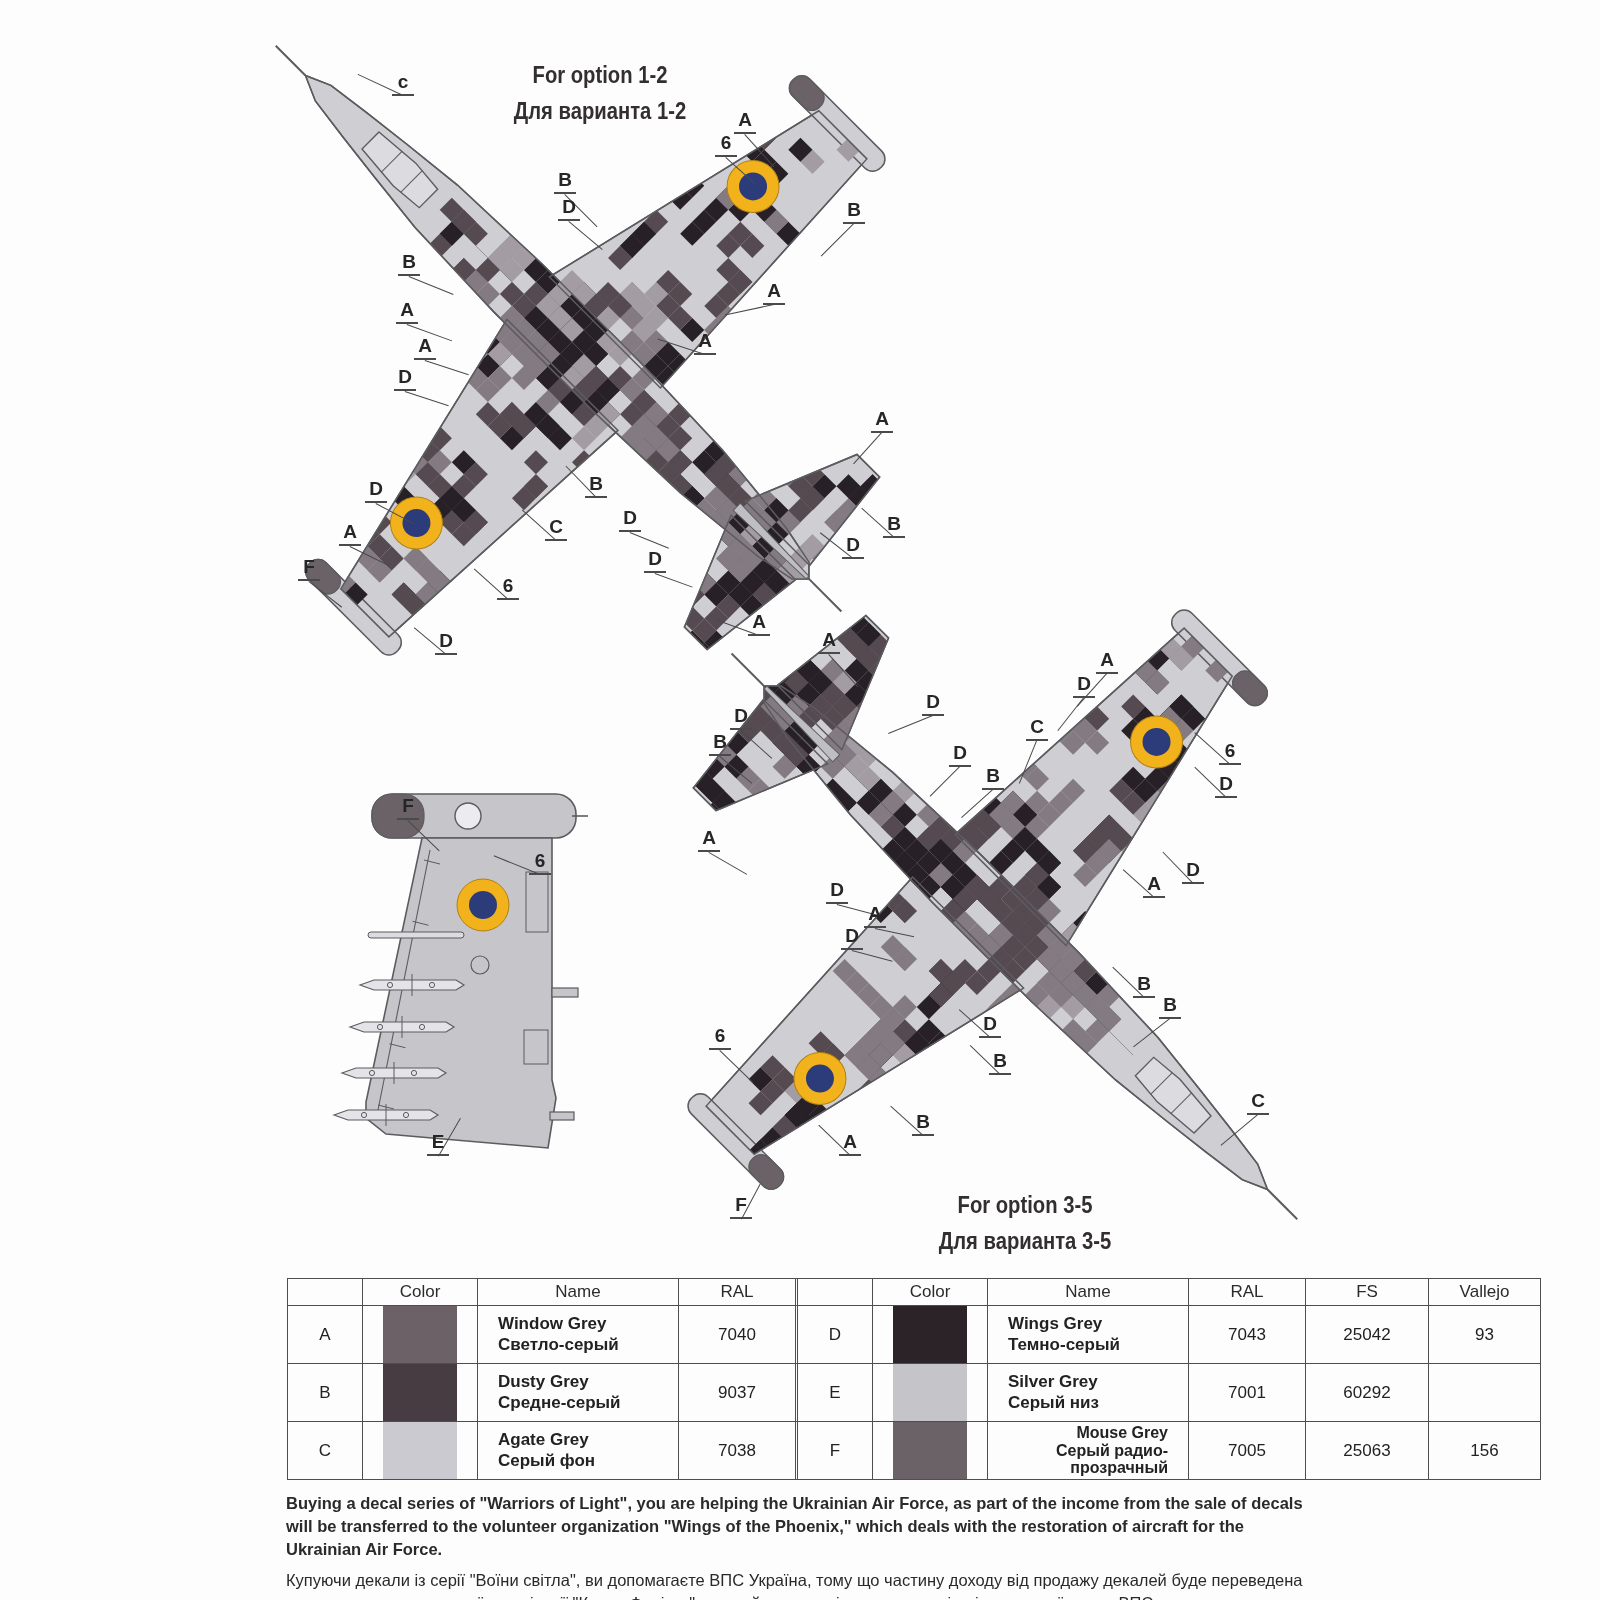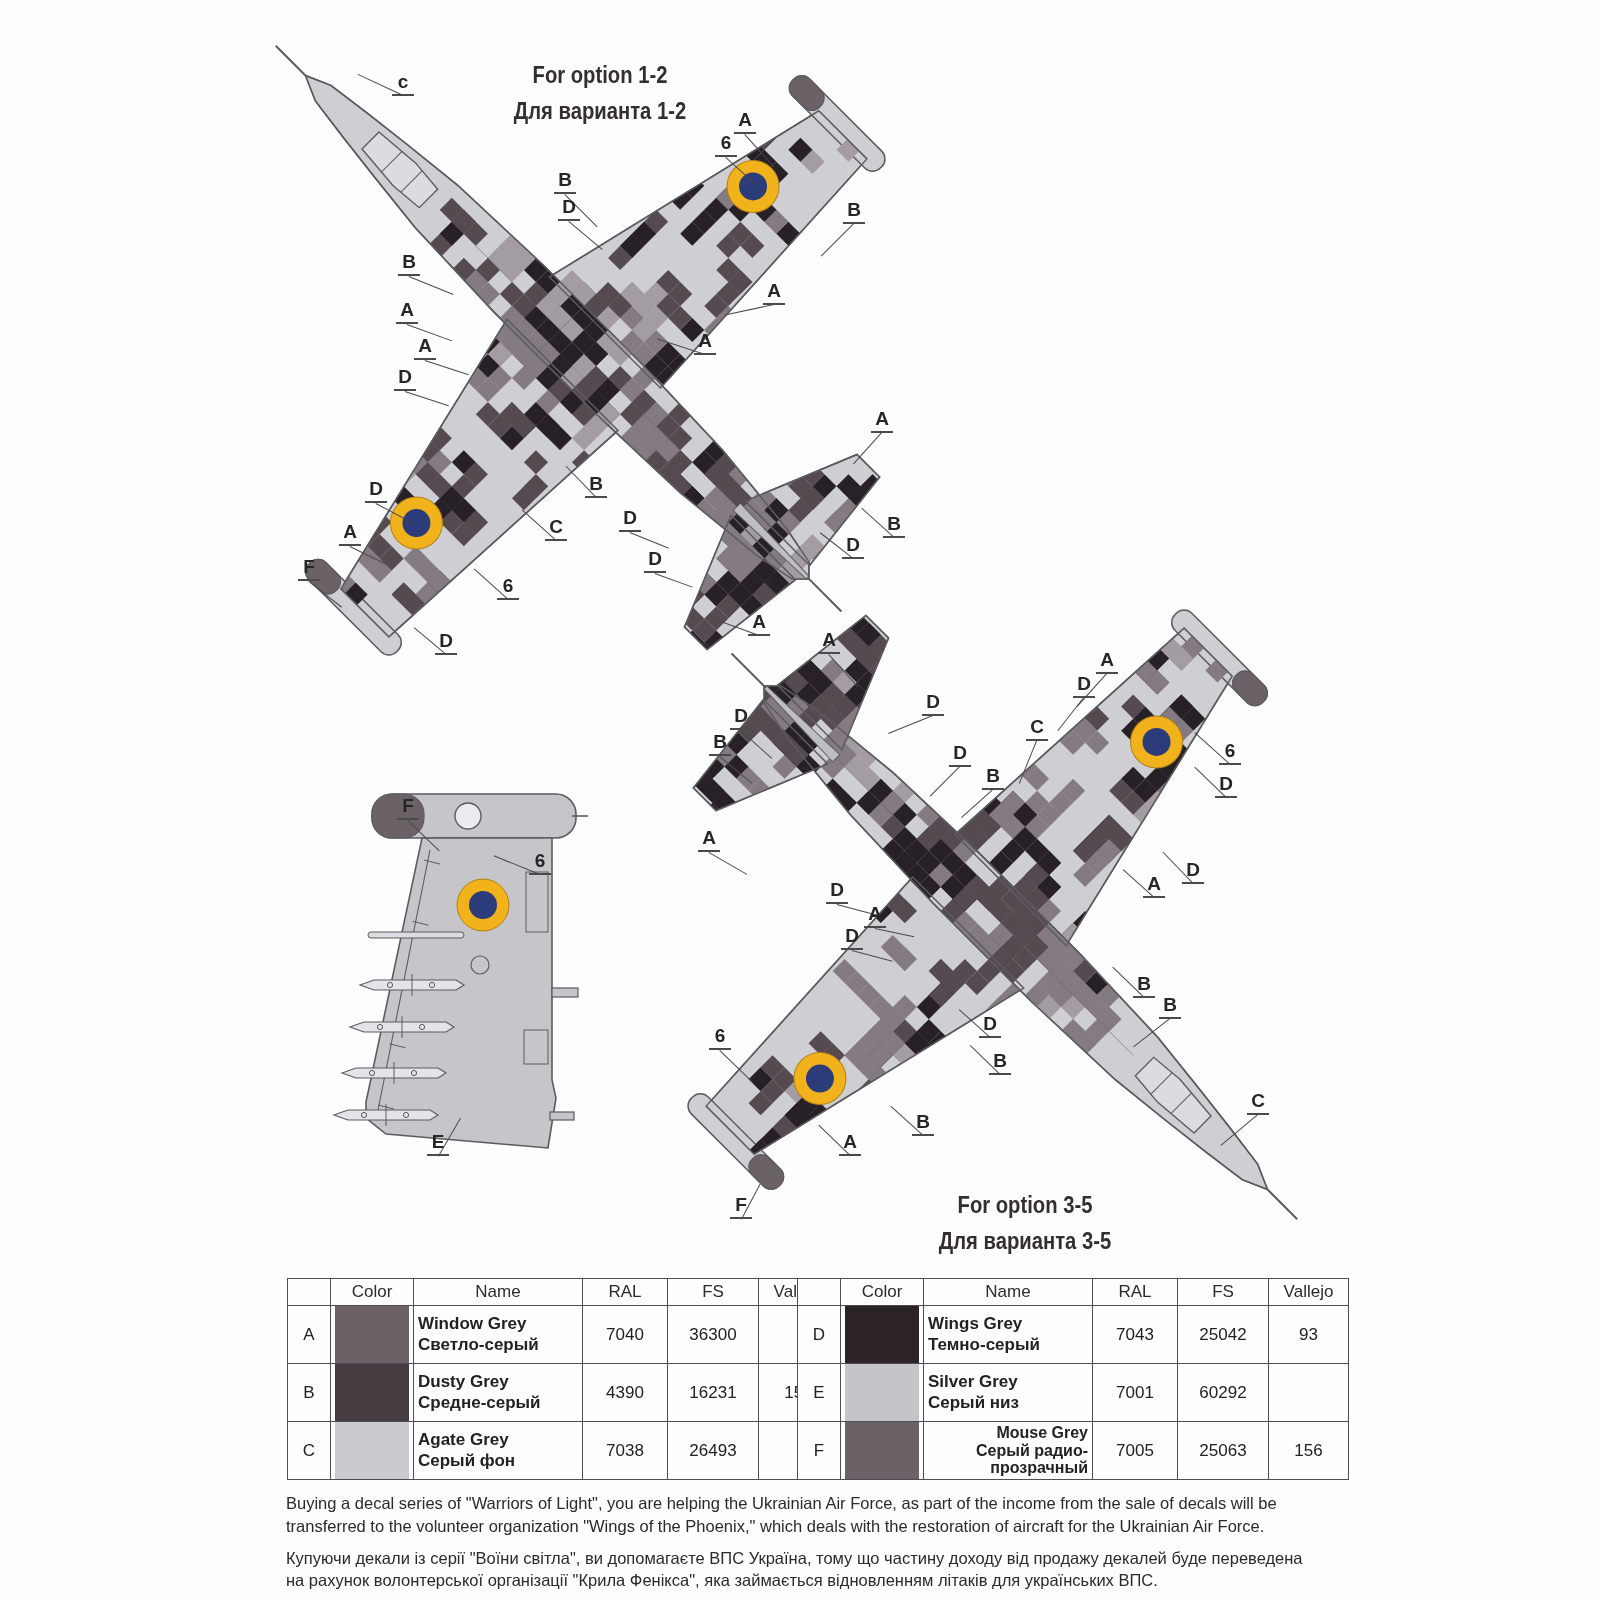--- a/index.html
+++ b/index.html
@@ -26,32 +26,32 @@
     position:absolute;left:50%;top:100%;height:0;border-top:1.6px solid #4a4a4a;
     transform-origin:0 0;
   }
   .ctables{position:absolute;top:1278px;left:0;width:1600px;}
   table.ctab{
     position:absolute;border-collapse:collapse;table-layout:fixed;
     font-size:17px;background:#fdfdfd;
   }
   #tabL{left:287px;width:497px;}
   #tabR{left:797px;width:497px;}
-  table.ctab th,table.ctab td{border:1.6px solid #4e4e52;padding:0 4px;overflow:hidden;}
+  table.ctab th,table.ctab td{border:1.6px solid #4e4e52;padding:0 20px;overflow:hidden;}
   table.ctab th{font-weight:400;font-size:17px;height:26px;color:#2b2b2b;}
   table.ctab td{height:57px;}
   td.key{text-align:center;font-size:17px;width:34px;padding:0;}
   td.sw{padding:0;width:74px;}
   td.sw div{width:100%;height:100%;}
   td.nm{width:160px;font-weight:700;font-size:17px;line-height:1.18;padding-left:10px;}
   td.num{text-align:center;width:76px;}
   tr.small td.nm{font-size:16px;line-height:1.12;text-align:right;}
   .footer{position:absolute;left:286px;top:1492px;width:1022px;color:#2a2a2a;}
   .footer p{margin:0 0 9px 0;font-size:16.5px;line-height:1.38;}
-  .footer p.en{font-weight:400;}
+  .footer p.en{font-weight:700;}
   .footer p.ua{font-weight:400;}
 </style>
 </head>
 <body>
 
 <div id="sheet">
 
   <div id="opt12" class="option-label">
     <div>For option 1-2</div>
     <div>Для варианта 1-2</div>
@@ -1426,21 +1426,21 @@
           </tr>
           <tr>
             <td class="key">B</td>
             <td class="sw">
               <div style="background: rgb(71, 60, 65);"></div>
             </td>
             <td class="nm">
               <div>Dusty Grey</div>
               <div>Средне-серый</div>
             </td>
-            <td class="num">4390</td>
+            <td class="num">9037</td>
             <td class="num">16231</td>
             <td class="num">155</td>
           </tr>
           <tr>
             <td class="key">C</td>
             <td class="sw">
               <div style="background: rgb(203, 202, 208);"></div>
             </td>
             <td class="nm">
               <div>Agate Grey</div>

